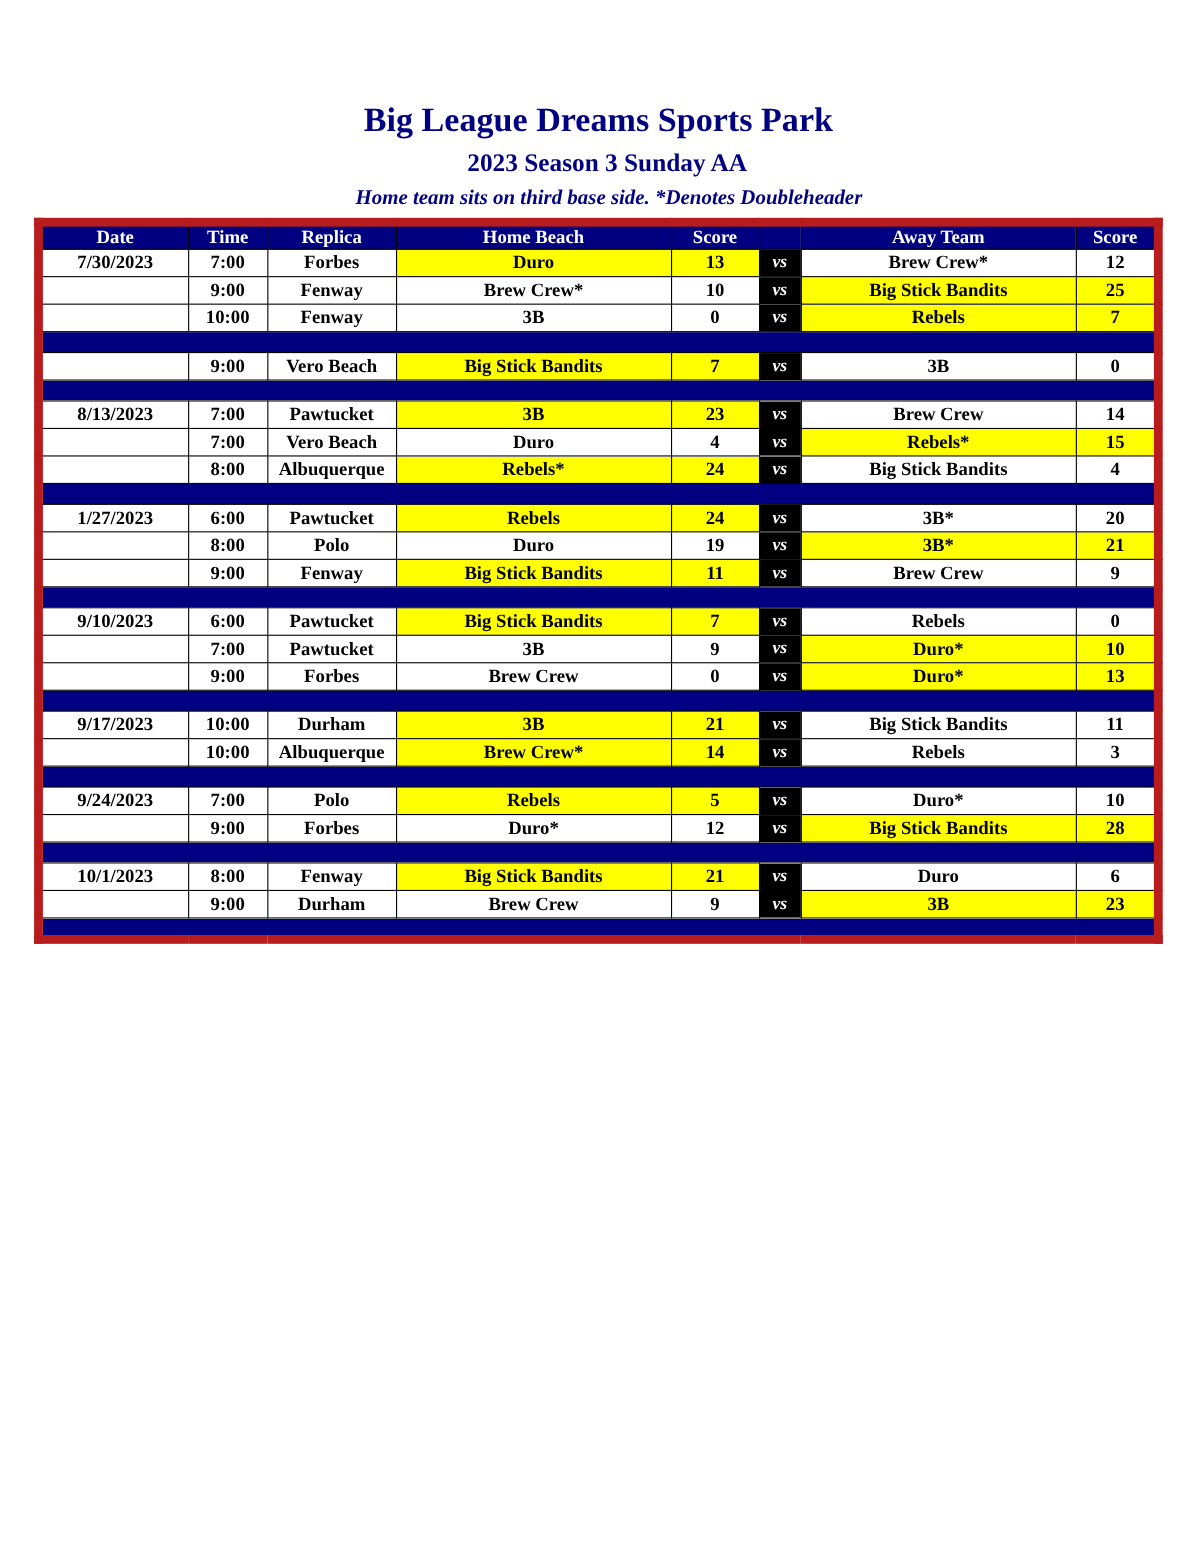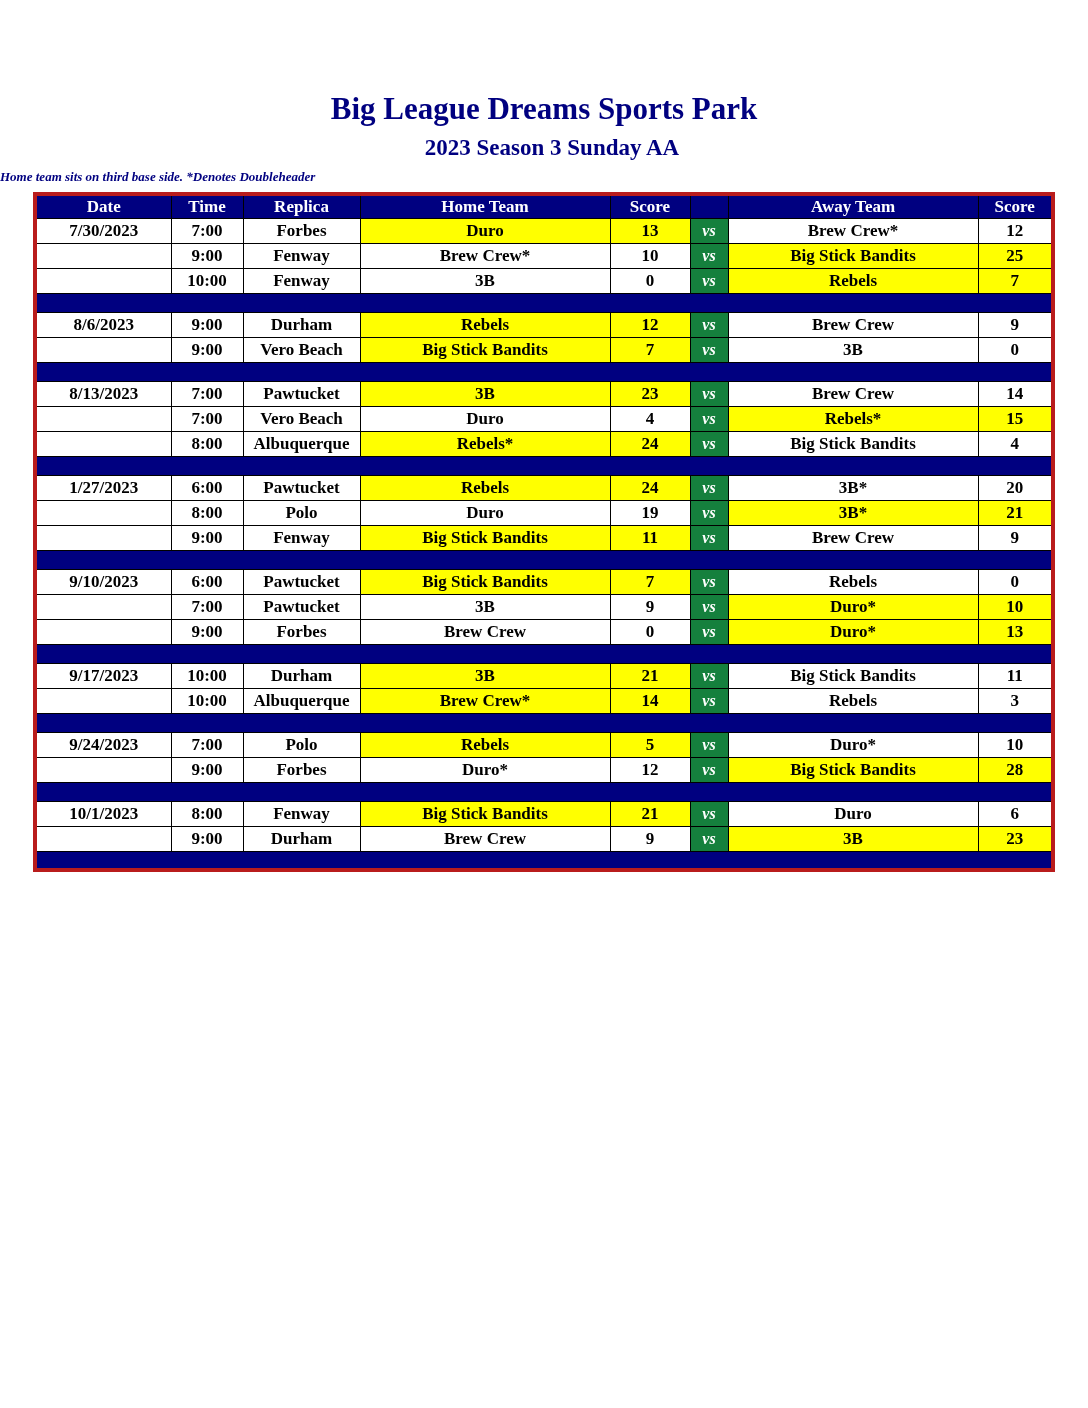--- a/index.html
+++ b/index.html
@@ -28,32 +28,34 @@
   }
   .subtitle {
     text-align: center;
     color: #000080;
     font-size: 23px;
     font-weight: bold;
     margin: 9px 0 0 16px;
     line-height: 1.1;
   }
   .note {
+    text-align: center;
     color: #000080;
-    font-size: 13px;
+    font-size: 19px;
     font-weight: bold;
     font-style: italic;
     margin: 9px 0 7px 0;
+    padding-left: 19px;
   }
   table.schedule {
     border-collapse: collapse;
     table-layout: fixed;
     width: 1018px;
     margin: 0 auto;
-    border: 4px solid #b91c1c;
+    border: 8px solid #b91c1c;
   }
   col.c-date    { width: 136px; }
   col.c-time    { width: 72px; }
   col.c-replica { width: 117px; }
   col.c-home    { width: 250px; }
   col.c-score1  { width: 80px; }
   col.c-vs      { width: 38px; }
   col.c-away    { width: 250px; }
   col.c-score2  { width: 75px; }
   table.schedule th {
@@ -71,21 +73,21 @@
     font-weight: bold;
     font-size: 17px;
     color: #000000;
     height: 25px;
     padding: 0 2px;
     white-space: nowrap;
     overflow: hidden;
     background: #ffffff;
   }
   table.schedule td.vs {
-    background: #15803d;
+    background: #000000;
     color: #ffffff;
     font-style: italic;
     font-size: 16px;
   }
   table.schedule td.win {
     background: #ffff00;
   }
   table.schedule tr.sep-row td {
     background: #000080;
     height: 19px;
@@ -118,21 +120,21 @@
       <col class="c-score1">
         <col class="c-vs">
         <col class="c-away">
         <col class="c-score2">
     </colgroup>
     <thead>
       <tr>
         <th>Date</th>
         <th>Time</th>
         <th>Replica</th>
-        <th>Home Team</th>
+        <th>Home Beach</th>
         <th>Score</th>
         <th></th>
         <th>Away Team</th>
         <th>Score</th>
       </tr>
     </thead>
     <tbody id="schedule-body">
         <tr>
           <td>7/30/2023</td>
           <td>7:00</td>
@@ -160,30 +162,20 @@
           <td>3B</td>
           <td>0</td>
           <td class="vs">vs</td>
           <td class="win">Rebels</td>
           <td class="win">7</td>
         </tr>
         <tr class="sep-row">
           <td colspan="8"></td>
         </tr>
         <tr>
-          <td>8/6/2023</td>
-          <td>9:00</td>
-          <td>Durham</td>
-          <td class="win">Rebels</td>
-          <td class="win">12</td>
-          <td class="vs">vs</td>
-          <td>Brew Crew</td>
-          <td>9</td>
-        </tr>
-        <tr>
           <td></td>
           <td>9:00</td>
           <td>Vero Beach</td>
           <td class="win">Big Stick Bandits</td>
           <td class="win">7</td>
           <td class="vs">vs</td>
           <td>3B</td>
           <td>0</td>
         </tr>
         <tr class="sep-row">

